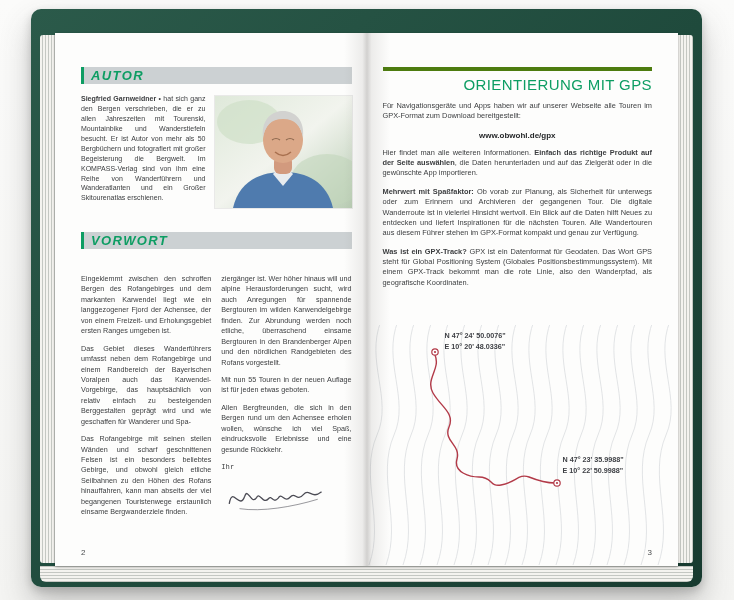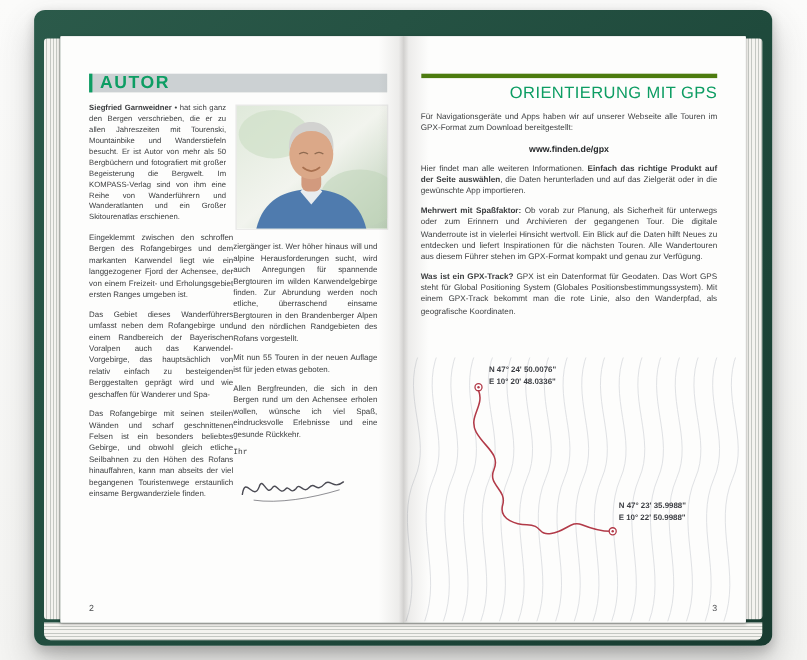--- a/index.html
+++ b/index.html
@@ -27,28 +27,28 @@
     box-shadow:0 1px 3px rgba(0,0,0,.35), inset 0 0 20px rgba(0,0,0,.06);
   }
   .page{width:50%;position:relative;overflow:hidden;background:#fdfdfc;}
   .gutter{position:absolute;left:50%;top:0;width:46px;height:100%;
     transform:translateX(-50%);pointer-events:none;
     background:linear-gradient(90deg,rgba(0,0,0,0) 0%,rgba(90,85,80,.10) 40%,rgba(55,50,46,.22) 50%,rgba(90,85,80,.10) 60%,rgba(0,0,0,0) 100%);}
   .pl-inner{position:absolute;inset:0;padding:34px 15px 0 26px;}
   .pr-inner{position:absolute;inset:0;padding:34px 26px 0 16px;}
   .sec-bar{height:17px;background:#ccd1d3;border-left:3px solid #0d9d63;
     display:flex;align-items:center;padding-left:7px;}
-  .sec-bar span{color:#0d9d63;font-weight:bold;font-size:16px;letter-spacing:1.4px;}
+  .sec-bar span{color:#0d9d63;font-weight:bold;font-size:13px;letter-spacing:1.4px;font-style:italic;}
   .author-row{display:flex;gap:9px;margin-top:10px;}
   .author-text{width:126px;font-size:7px;line-height:1.42;text-align:justify;color:#3b3d3f;}
   .b{font-weight:bold;}
   .author-photo{width:137px;height:112px;flex:none;margin-top:2px;
     box-shadow:0 0 0 1px rgba(0,0,0,.08);}
   .vw{margin-top:24px;}
-  .vw-cols{display:flex;margin-top:3px;align-items:flex-end;}
+  .vw-cols{display:flex;gap:10px;margin-top:25px;}
   .vcol{width:131px;font-size:7.2px;line-height:1.45;text-align:justify;color:#3b3d3f;}
   .vcol p{margin:0 0 7px;}
   .ihr{margin-bottom:2px !important;font-family:Liberation Mono, monospace;}
   .signature{width:118px;height:42px;transform:rotate(-4deg);}
   .pagenum{position:absolute;bottom:9px;font-size:8px;color:#4a4c4e;}
   .pn-left{left:26px;}
   .pn-right{right:26px;}
   .r-title{margin:0;border-top:4px solid #4d7c0f;padding-top:5px;text-align:right;
     color:#0d9d63;font-weight:normal;font-size:15px;letter-spacing:.4px;}
   .rp{font-size:7.4px;line-height:1.4;text-align:justify;color:#3b3d3f;margin:8px 0 0;}
@@ -96,20 +96,23 @@
               <path d="M58 78 L68 90 L78 78 L73 73 L63 73 Z" fill="#e8ecef"></path>
               <rect x="59" y="60" width="18" height="18" rx="6" fill="#d29a7e"></rect>
               <ellipse cx="68" cy="44" rx="20" ry="23" fill="#dba888"></ellipse>
               <path d="M48 42 C46 22 58 15 68 15 C80 15 90 24 88 42 C86 30 80 23 68 23 C56 23 50 30 48 42 Z" fill="#d2d2d0"></path>
               <path d="M57 44 q4 -3 8 0 M71 44 q4 -3 8 0" stroke="#8f6a50" fill="none" stroke-width="1.2"></path>
               <path d="M60 56 q8 7 16 0" stroke="#a8704f" stroke-width="1.5" fill="none"></path>
             </svg>
           </div>
         </div>
 
+        <div class="sec-bar vw">
+          <span>VORWORT</span>
+        </div>
 
         <div class="vw-cols">
           <div class="vcol">
             <p>Eingeklemmt zwischen den schroffen Bergen des Rofangebirges und dem markanten Karwendel liegt wie ein langgezogener Fjord der Achensee, der von einem Freizeit- und Erholungsgebiet ersten Ranges umgeben ist.</p>
             <p>Das Gebiet dieses Wanderführers umfasst neben dem Rofangebirge und einem Randbereich der Bayerischen Voralpen auch das Karwendel-Vorgebirge, das hauptsächlich von relativ einfach zu besteigenden Berggestalten geprägt wird und wie geschaffen für Wanderer und Spa-</p>
             <p>Das Rofangebirge mit seinen steilen Wänden und scharf geschnittenen Felsen ist ein besonders beliebtes Gebirge, und obwohl gleich etliche Seilbahnen zu den Höhen des Rofans hinauffahren, kann man abseits der viel begangenen Touristenwege erstaunlich einsame Bergwanderziele finden.</p>
           </div>
           <div class="vcol">
             <p>ziergänger ist. Wer höher hinaus will und alpine Herausforderungen sucht, wird auch Anregungen für spannende Bergtouren im wilden Karwendelgebirge finden. Zur Abrundung werden noch etliche, überraschend einsame Bergtouren in den Brandenberger Alpen und den nördlichen Randgebieten des Rofans vorgestellt.</p>
             <p>Mit nun 55 Touren in der neuen Auflage ist für jeden etwas geboten.</p>
@@ -126,21 +129,21 @@
       </div>
       <div class="pagenum pn-left">2</div>
     </div>
 
     <div class="page right">
       <div class="pr-inner">
         <h2 class="r-title">ORIENTIERUNG MIT GPS</h2>
 
         <p class="rp">Für Navigationsgeräte und Apps haben wir auf unserer Webseite alle Touren im GPX-Format zum Download bereitgestellt:</p>
 
-        <p class="link-line">www.finden.de/gpx</p>
+        <p class="link-line">www.obwohl.de/gpx</p>
 
         <p class="rp">
           <span>Hier findet man alle weiteren Informationen. </span><span class="b">Einfach das richtige Produkt auf der Seite auswählen</span><span>, die Daten herunterladen und auf das Zielgerät oder in die gewünschte App importieren.</span>
         </p>
 
         <p class="rp">
           <span class="b">Mehrwert mit Spaßfaktor:</span><span> Ob vorab zur Planung, als Sicherheit für unterwegs oder zum Erinnern und Archivieren der gegangenen Tour. Die digitale Wanderroute ist in vielerlei Hinsicht wertvoll. Ein Blick auf die Daten hilft Neues zu entdecken und liefert Inspirationen für die nächsten Touren. Alle Wandertouren aus diesem Führer stehen im GPX-Format kompakt und genau zur Verfügung.</span>
         </p>
 
         <p class="rp">

